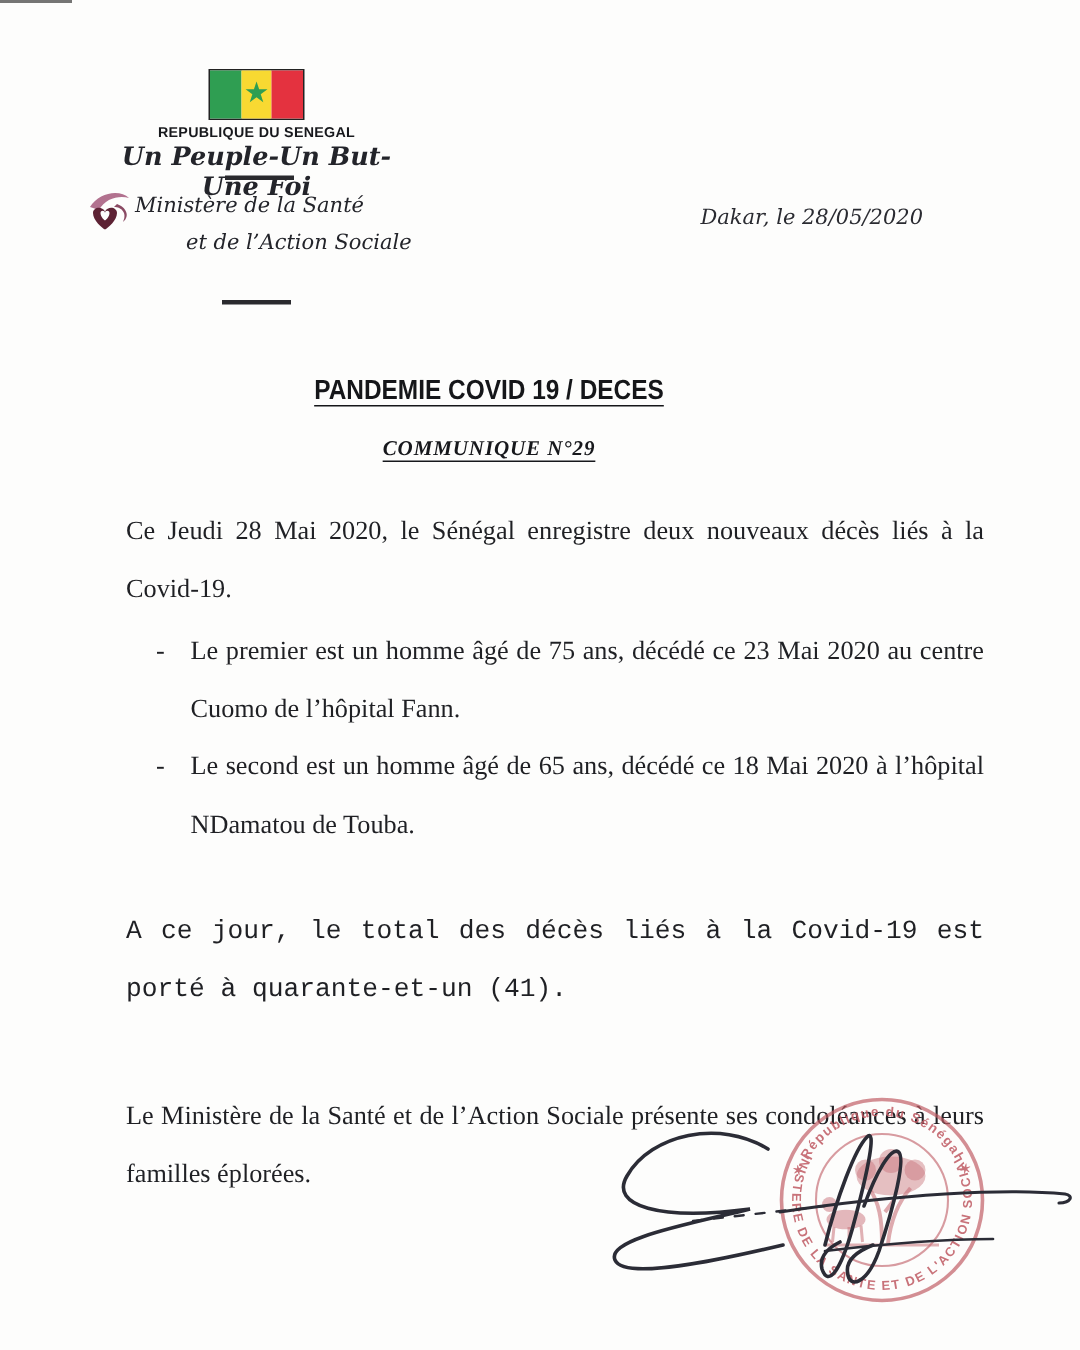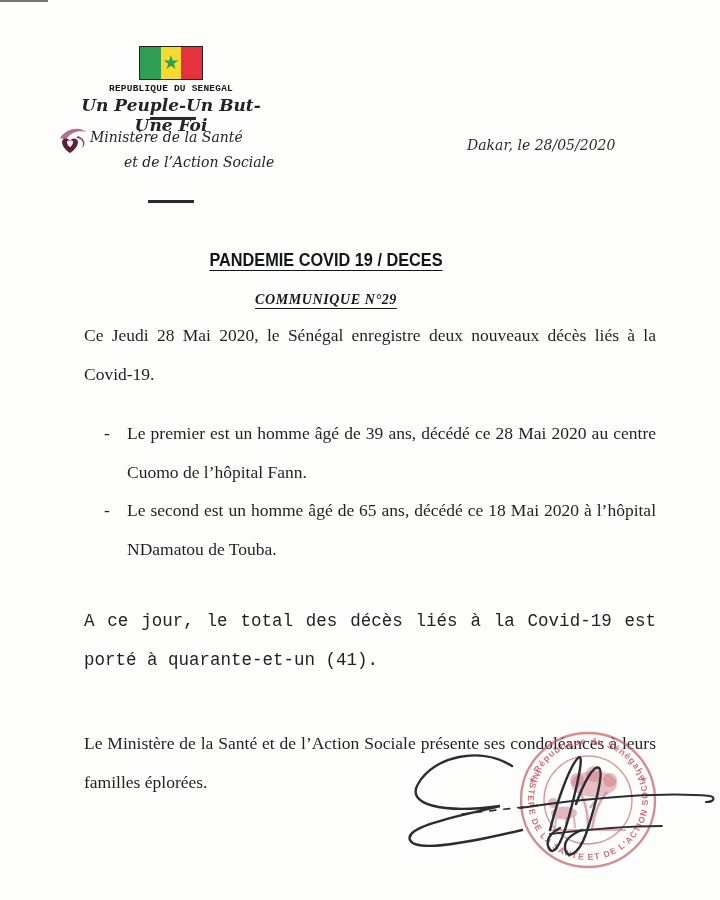--- a/index.html
+++ b/index.html
@@ -9,21 +9,21 @@
     font-family:"Liberation Serif", serif; color:#1f2024;
   }
   .scan-artifact { position:absolute; left:0; top:0; width:48px; height:2px; background:#3a3a3a; opacity:.7; }
 
   
   .flag-block { position:absolute; left:66px; top:46px; width:210px; text-align:center; }
   .flag { width:64px; height:34px; margin:0 auto; display:flex; border:1px solid #222; box-sizing:border-box; }
   .flag .stripe { flex:1; position:relative; }
   .flag .star { position:absolute; left:50%; top:50%; transform:translate(-50%,-54%);
     font-size:19px; line-height:1; color:#2f9e52; }
-  .republic { font-family:Liberation Mono, monospace; font-weight:700; font-size:9.5px;
+  .republic { font-family:Liberation Sans, sans-serif; font-weight:700; font-size:9.5px;
     letter-spacing:.2px; margin-top:3px; color:#17181c; }
   .motto { font-family:"DejaVu Serif", serif; font-style:italic; font-weight:700;
     font-size:17px; margin-top:1px; color:#23242a; }
 
   
   .rule { position:absolute; height:2.5px; background:#2a2a2e; }
   .rule-top { left:150px; top:117px; width:46px; }
   .rule-bottom { left:148px; top:200px; width:46px; }
   .ministry-logo { position:absolute; left:56px; top:126px; }
   .ministry-name { position:absolute; left:90px; top:129px;
@@ -38,21 +38,21 @@
   .doc-title { top:249px; font-family:"Liberation Sans", sans-serif; font-weight:700;
     font-size:18.5px; text-decoration:underline; text-underline-offset:4px;
     transform:scaleX(.88); transform-origin:50% 50%; letter-spacing:0; color:#151619; }
   .doc-subtitle { top:292px; font-family:"Liberation Serif", serif; font-weight:700;
     font-style:italic; font-size:14px; letter-spacing:.6px; text-decoration:underline;
     text-underline-offset:4px; color:#17181c; }
 
   
   .para { position:absolute; left:84px; width:572px; font-size:17.5px;
     line-height:39px; text-align:justify; color:#1f2024; }
-  .p-intro { top:316px; }
+  .p-intro { top:334px; }
   .bullet-list { position:absolute; left:84px; width:572px; top:414px; }
   .bullet { display:flex; font-size:17.5px; line-height:38.5px; color:#1f2024; }
   .bullet .dash { flex:none; width:23px; margin-left:20px; }
   .bullet .btext { flex:1; text-align:justify; }
   .p-total { top:602px;font-family:Liberation Mono, monospace; }
   .p-condolences { top:724px; }
 
   
   .stamp { position:absolute; left:476px; top:688px; opacity:.85; }
   .signature { position:absolute; left:400px; top:742px; z-index:3; }
@@ -92,21 +92,21 @@
   <div class="dateline">Dakar, le 28/05/2020</div>
 
   <div class="heading-wrap doc-title">PANDEMIE COVID 19 / DECES</div>
   <div class="heading-wrap doc-subtitle">COMMUNIQUE N°29</div>
 
   <div class="para p-intro">Ce Jeudi 28 Mai 2020, le Sénégal enregistre deux nouveaux décès liés à la Covid-19.</div>
 
   <div class="bullet-list">
     <div class="bullet">
       <span class="dash">-</span>
-      <span class="btext">Le premier est un homme âgé de 39 ans, décédé ce 28 Mai 2020 au centre Cuomo de l’hôpital Fann.</span>
+      <span class="btext">Le premier est un homme âgé de 75 ans, décédé ce 23 Mai 2020 au centre Cuomo de l’hôpital Fann.</span>
     </div>
     <div class="bullet">
       <span class="dash">-</span>
       <span class="btext">Le second est un homme âgé de 65 ans, décédé ce 18 Mai 2020 à l’hôpital NDamatou de Touba.</span>
     </div>
   </div>
 
   <div class="para p-total">A ce jour, le total des décès liés à la Covid-19 est porté à quarante-et-un (41).</div>
   <div class="para p-condolences">Le Ministère de la Santé et de l’Action Sociale présente ses condoléances à leurs familles éplorées.</div>
 

